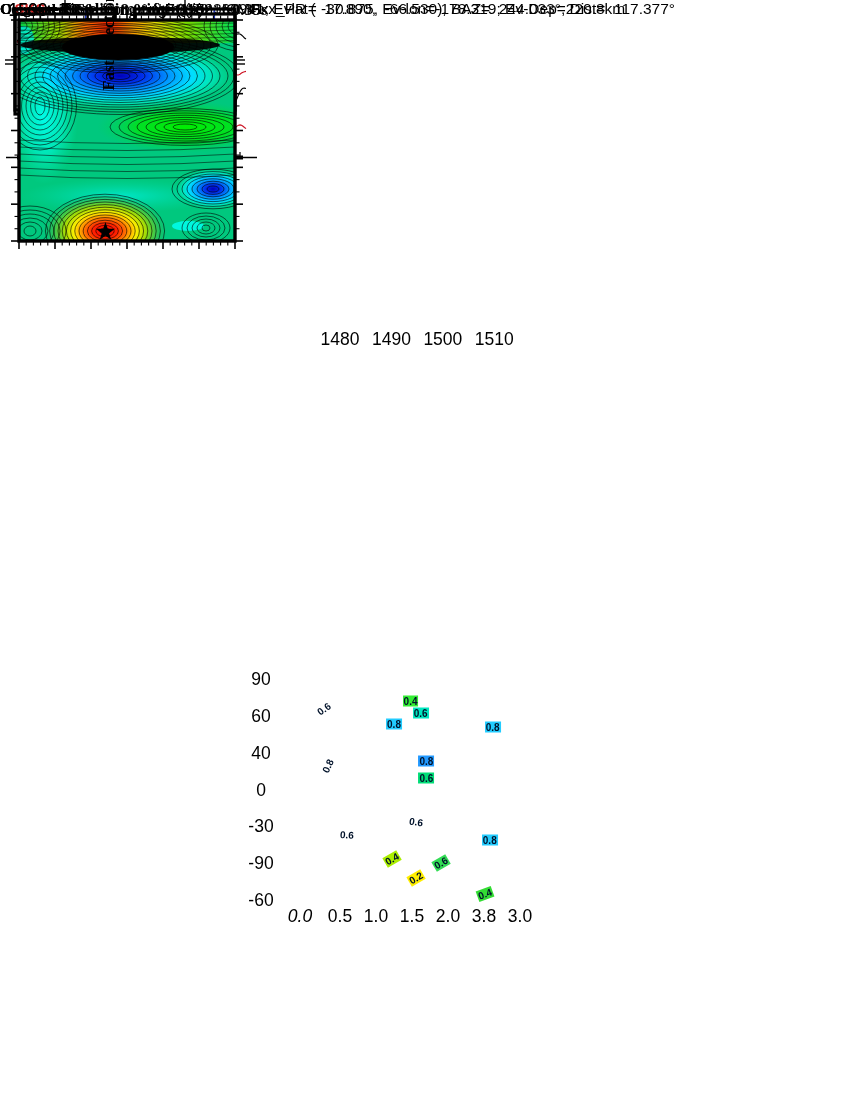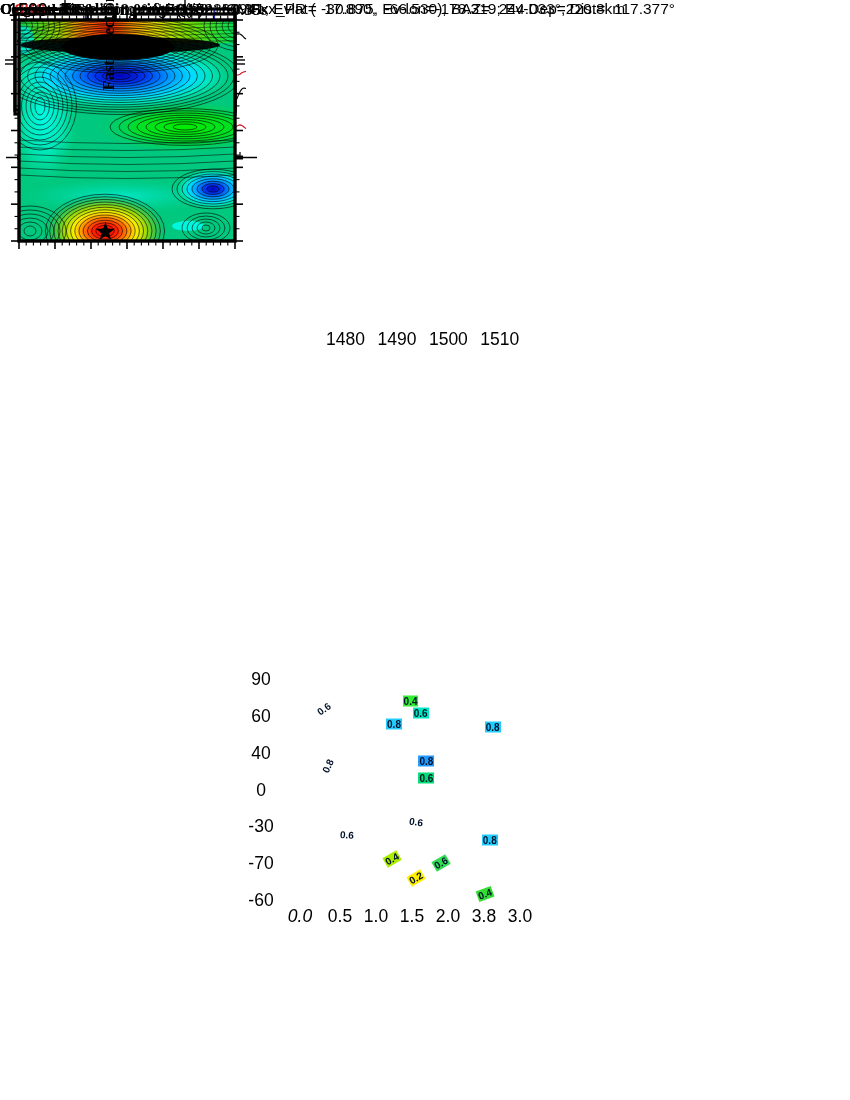--- a/index.html
+++ b/index.html
@@ -14,21 +14,21 @@
   #hdr1 { left:0;   top:111; width:840px; text-align:center; font-size:15.5px; }
   #hdr2 { left:0;   top:137; width:790px; text-align:center; font-size:15.5px; }
 
   #svgWave   { left:280; top:160; width:265px; height:200px; }
   #lblR1 { left:299; top:174; font-size:15.5px; }
   #lblT1 { left:299; top:204; font-size:15.5px; }
   #lblR2 { left:299; top:234; font-size:15.5px; }
   #lblT2 { left:299; top:264; font-size:15.5px; }
   #sks   { left:403; top:164; width:60px; text-align:center; font-size:15px; font-weight:bold; color:#dd2222; }
   #waveXlabel { left:280; top:300; width:265px; text-align:center; font-size:16.5px; }
-  .ticklab { position:absolute; width:50px; text-align:right; font-size:17.5px; white-space:pre; }
+  .ticklab { position:absolute; width:50px; text-align:center; font-size:17.5px; white-space:pre; }
 
   #svgPanels { left:285; top:380; width:250px; height:148px; }
   #p1500a { left:328; top:500; width:56px; text-align:center; font-size:17.5px; }
   #p1500b { left:452; top:500; width:56px; text-align:center; font-size:17.5px; }
 
   #svgPM { left:285; top:515; width:250px; height:136px; }
 
   #csTitle  { left:280; top:644; width:302px; text-align:center; font-size:16.5px; }
   #svgMap   { left:285; top:660; width:265px; height:258px; }
   #mapYlabel{ left:130; top:779; width:220px; height:22px; text-align:center; font-size:16.5px;
@@ -420,21 +420,21 @@
       <line x1="235" y1="20" x2="243" y2="20" stroke="#000" stroke-width="1.6"></line>
       <text x="105.39999999999999" y="240.1777777777778" text-anchor="middle" font-size="25" fill="#000000" font-family="&quot;DejaVu Sans&quot;,sans-serif">★</text>
     </svg>
   <div class="t serifb" id="mapYlabel">Fast direction (degree)</div>
   <div id="mapYTicks">
       <div class="ytick" style="top: 669px;">90</div>
       <div class="ytick" style="top: 705.833px;">60</div>
       <div class="ytick" style="top: 742.667px;">40</div>
       <div class="ytick" style="top: 779.5px;">0</div>
       <div class="ytick" style="top: 816.334px;">-30</div>
-      <div class="ytick" style="top: 853.167px;">-70</div>
+      <div class="ytick" style="top: 853.167px;">-90</div>
       <div class="ytick" style="top: 890px;">-60</div>
     </div>
   <div id="mapXTicks">
       <div class="xtick" style="left: 278px; font-style: italic;">0.0</div>
       <div class="xtick" style="left: 318px;">0.5</div>
       <div class="xtick" style="left: 354px;">1.0</div>
       <div class="xtick" style="left: 390px;">1.5</div>
       <div class="xtick" style="left: 426px;">2.0</div>
       <div class="xtick" style="left: 462px;">3.8</div>
       <div class="xtick" style="left: 498px;">3.0</div>

